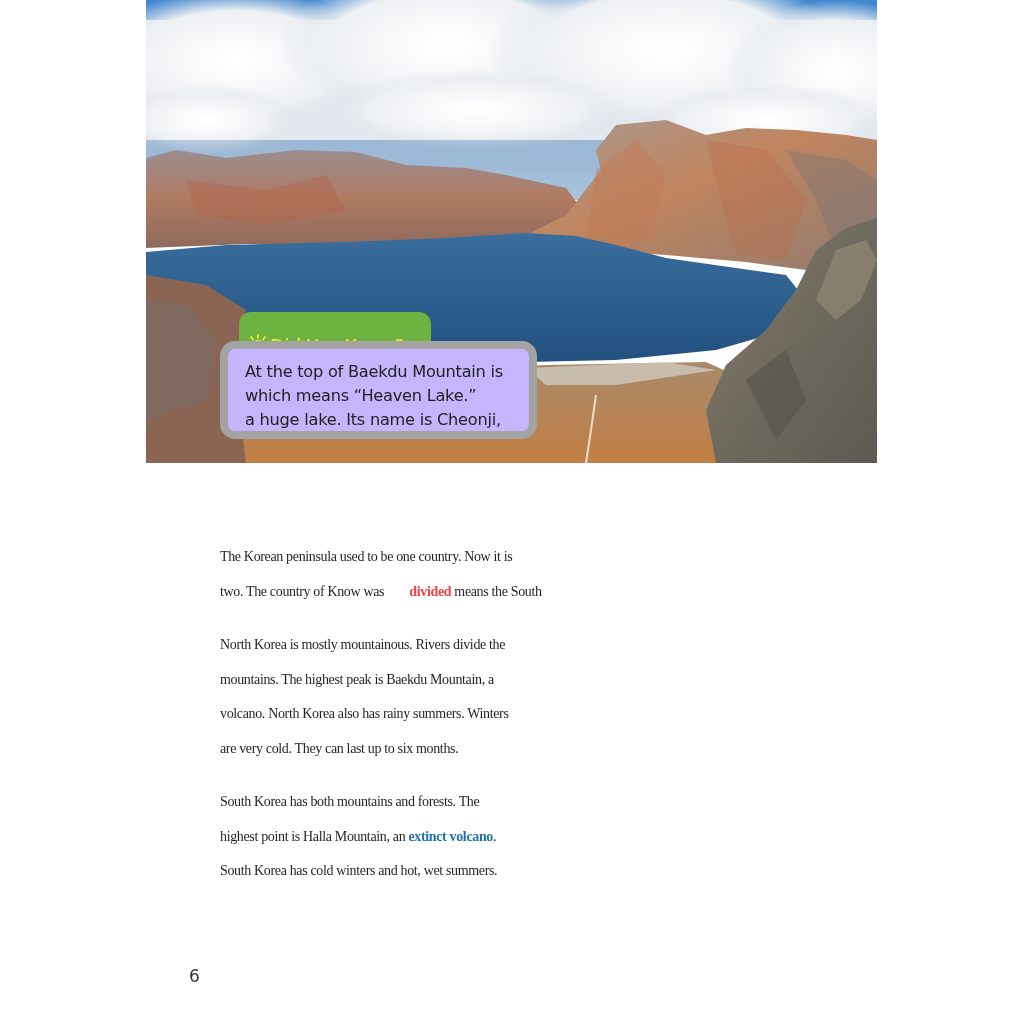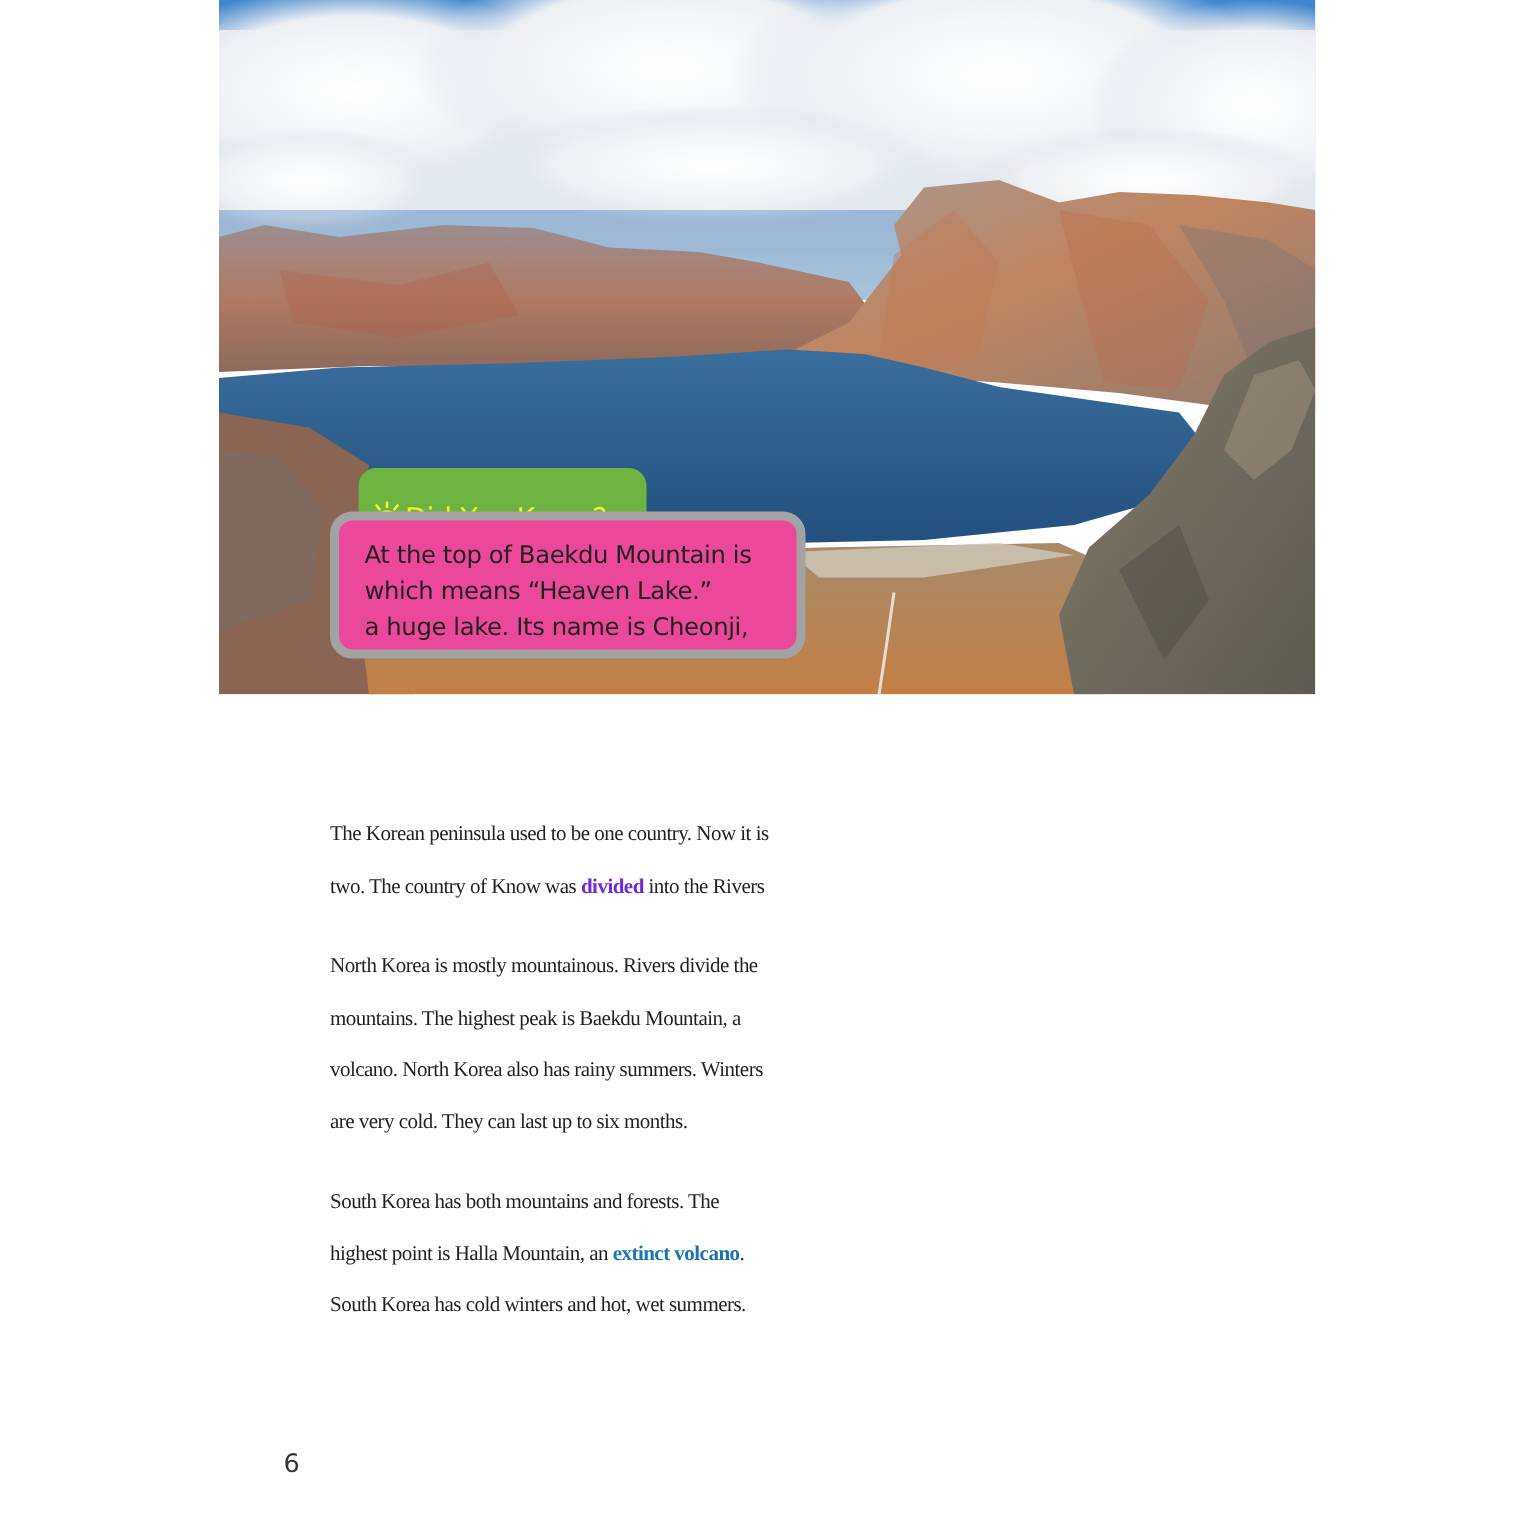--- a/index.html
+++ b/index.html
@@ -16,22 +16,22 @@
     background: #6cb33f; border-radius: 12px 12px 0 0;
     display: flex; align-items: flex-start; padding-top: 21px; box-sizing: border-box;
   }
   .dyk-tab .bulb { margin-left: 9px; margin-top: 1px; width: 20px; height: 24px; }
   .dyk-tab .tab-title {
     font-family: "DejaVu Sans", sans-serif; font-size: 19px; color: #f2ef2a;
     margin-left: 2px; line-height: 26px; letter-spacing: -0.3px;
   }
   .dyk-box {
     position: absolute; left: 220px; top: 341px; width: 317px; height: 98px;
-    box-sizing: border-box; background: #ec4899;
-    border: 6px solid #a3a3a3; border-radius: 15px;
+    box-sizing: border-box; background: #c4b5fd;
+    border: 8px solid #a3a3a3; border-radius: 15px;
     padding: 11px 0 12px 17px;
   }
   .dyk-box .dyk-text {
     font-family: "DejaVu Sans", sans-serif; font-size: 16.2px; line-height: 24px;
     color: #222222; letter-spacing: -0.25px; white-space: nowrap;
   }
 
   .body-text {
     position: absolute; left: 220px; top: 540px; width: 600px;
     font-family: Liberation Serif, serif; font-size: 14px; line-height: 34.5px;
@@ -136,18 +136,18 @@
   </svg>
   <span class="tab-title">Did You Know?</span>
 </div>
 <div class="dyk-box">
   <div class="dyk-text">At the top of Baekdu Mountain is</div>
   <div class="dyk-text">which means “Heaven Lake.”</div>
   <div class="dyk-text">a huge lake. Its name is Cheonji,</div>
 </div>
 
 <div class="body-text" id="body-text">
-    <p><span><span>The Korean peninsula used to be one country. Now it is</span></span><br><span><span>two. The country of Know was </span><span class="vocab" style="color: #6d28d9;">divided</span><span> into the Rivers</span></span><br></p>
+    <p><span><span>The Korean peninsula used to be one country. Now it is</span></span><br><span><span>two. The country of Know was </span><span class="vocab" style="color: #ef4444; margin-left: 22px;">divided</span><span> means the South</span></span><br></p>
     <p><span><span>North Korea is mostly mountainous. Rivers divide the</span></span><br><span><span>mountains. The highest peak is Baekdu Mountain, a</span></span><br><span><span>volcano. North Korea also has rainy summers. Winters</span></span><br><span><span>are very cold. They can last up to six months.</span></span></p>
     <p><span><span>South Korea has both mountains and forests. The</span></span><br><span><span>highest point is Halla Mountain, an </span><span class="vocab" style="color: rgb(31, 116, 173);">extinct volcano</span><span>.</span></span><br><span><span>South Korea has cold winters and hot, wet summers.</span></span></p>
   </div>
 
 <div class="page-number">6</div>
 
 </body></html>

